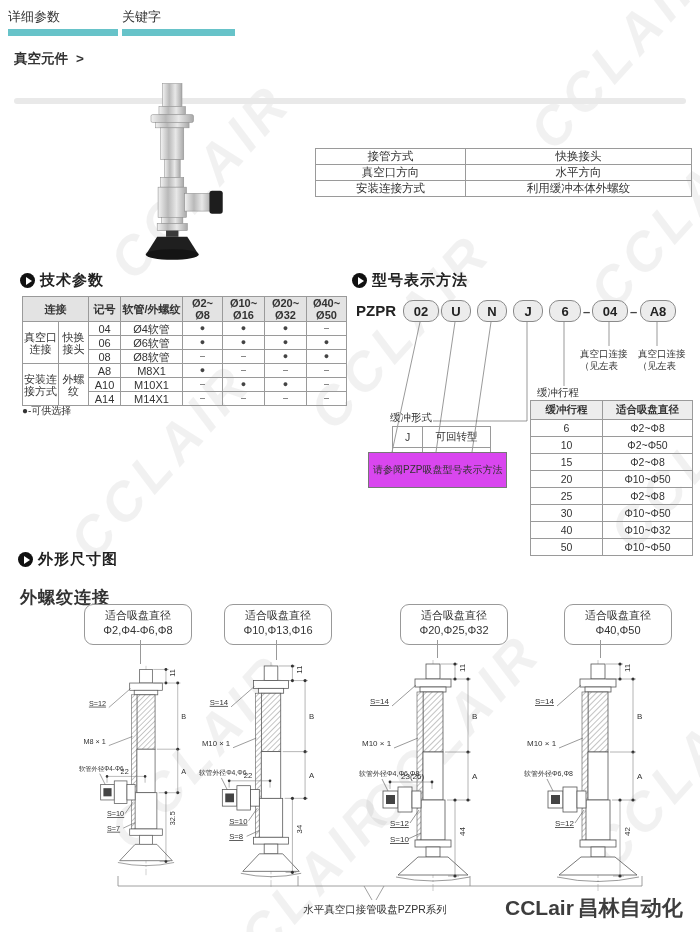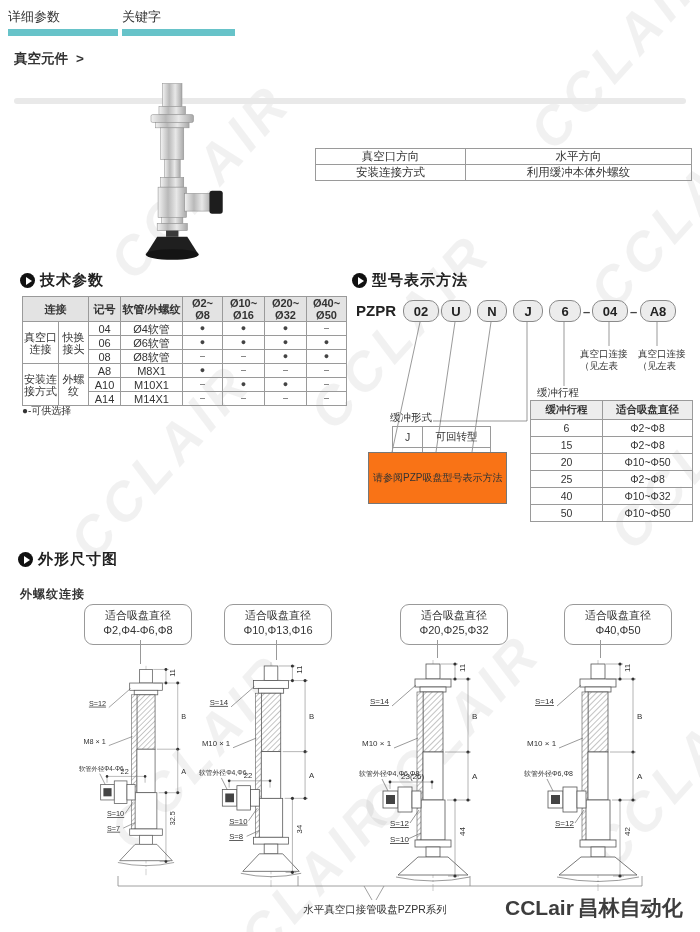--- a/index.html
+++ b/index.html
@@ -29,32 +29,32 @@
   .sect{position:absolute;display:flex;align-items:center;gap:5px}
   .sect .ic{width:15px;height:15px;border-radius:50%;background:#111;position:relative;flex:0 0 15px}
   .sect .ic:after{content:"";position:absolute;left:5.5px;top:3.5px;border-left:6px solid #fff;
        border-top:4px solid transparent;border-bottom:4px solid transparent}
   .sect .tx{font-size:15px;font-weight:bold;color:#222;letter-spacing:1px}
   
   .seg{position:absolute;top:10px;height:20px;border:1.4px solid #8a8a8a;background:#ececec;
        border-radius:10px;font-size:13px;font-weight:bold;color:#222;display:flex;
        align-items:center;justify-content:center}
   .segdash{position:absolute;top:14px;font-size:13px;font-weight:bold;color:#444}
-  .mnote{position:absolute;border:1px solid #777;background:#f97316;font-size:10px;color:#333;
-       padding:18px 4px;white-space:nowrap}
+  .mnote{position:absolute;border:1px solid #777;background:#d946ef;font-size:10px;color:#333;
+       padding:10px 4px;white-space:nowrap}
   .vnote{position:absolute;font-size:9.5px;color:#333;line-height:12px;white-space:nowrap}
   .mlabel{position:absolute;font-size:10.5px;color:#333;white-space:nowrap}
   .bstroke td{font-size:10.5px;height:14px}
   .bstroke tr.hd td{background:#ededed;font-weight:bold;height:16px}
   .bform td{font-size:10.5px;height:18px}
   
   .callout{position:absolute;width:106px;height:36px;border:1px solid #999;border-radius:9px;
        background:#fff;text-align:center;font-size:11px;color:#333;line-height:15px;padding-top:3px}
   .cleader{position:absolute;width:1px;background:#999}
-  .subhead{position:absolute;font-size:12px;color:#333;font-weight:bold;letter-spacing:1px}
+  .subhead{position:absolute;font-size:17px;color:#333;font-weight:bold;letter-spacing:1px}
   svg .pt{fill:#fff;stroke:#555;stroke-width:.8}
   svg .dim{stroke:#777;stroke-width:.55;fill:none}
   svg .ld{stroke:#555;stroke-width:.6;fill:none}
   svg .cl{stroke:#999;stroke-width:.5;stroke-dasharray:8 2 2 2}
   svg .lb{font-size:8px;fill:#333}
   svg .u{text-decoration:underline}
   svg .sm{font-size:7px}
   svg .dt{fill:#333}
   .bnote{position:absolute;font-size:10.5px;color:#333;text-align:center}
   .logo{position:absolute;font-size:21px;font-weight:bold;color:#3d3d3d;white-space:nowrap}
@@ -110,20 +110,24 @@
   <polygon points="92,196 150,196 138,177 104,177" fill="#1f1f1f"></polygon>
   <ellipse cx="121" cy="197" rx="30" ry="6" fill="#141414"></ellipse>
 </svg>
 
 <table class="ovw abs" style="left:315px;top:148px">
   <colgroup>
       <col style="width:150px">
       <col style="width:226px">
     </colgroup>
   <tbody>
+      <tr>
+        <td>接管方式</td>
+        <td>快换接头</td>
+      </tr>
   <tr>
         <td>真空口方向</td>
         <td>水平方向</td>
       </tr>
   <tr>
         <td>安装连接方式</td>
         <td>利用缓冲本体外螺纹</td>
       </tr>
 </tbody>
   </table>
@@ -255,30 +259,38 @@
     <tbody>
         <tr class="hd">
       <td>缓冲行程</td>
       <td>适合吸盘直径</td>
     </tr>
     <tr>
           <td>6</td>
           <td>Φ2~Φ8</td>
         </tr>
     <tr>
+          <td>10</td>
+          <td>Φ2~Φ50</td>
+        </tr>
+    <tr>
           <td>15</td>
           <td>Φ2~Φ8</td>
         </tr>
     <tr>
           <td>20</td>
           <td>Φ10~Φ50</td>
         </tr>
     <tr>
           <td>25</td>
           <td>Φ2~Φ8</td>
+        </tr>
+    <tr>
+          <td>30</td>
+          <td>Φ10~Φ50</td>
         </tr>
     <tr>
           <td>40</td>
           <td>Φ10~Φ32</td>
         </tr>
     <tr>
           <td>50</td>
           <td>Φ10~Φ50</td>
         </tr>
   </tbody>

